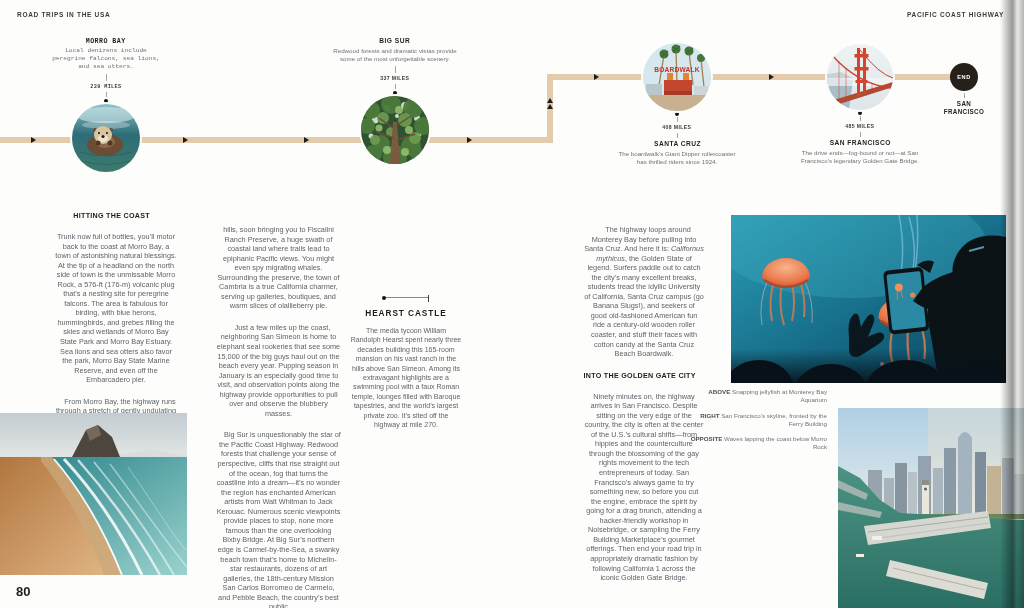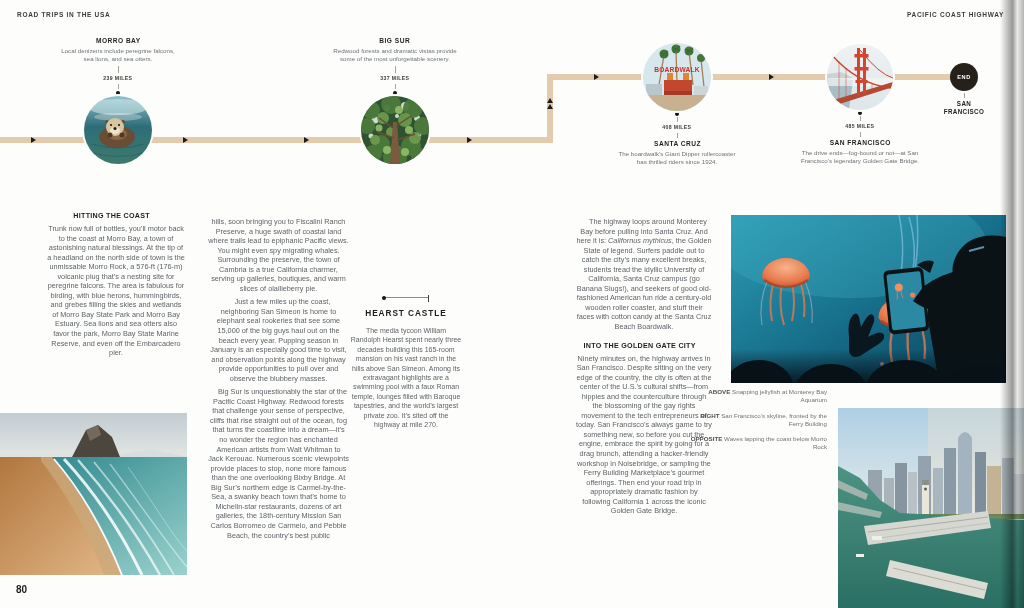--- a/index.html
+++ b/index.html
@@ -24,41 +24,41 @@
   .circle{border-radius:50%;overflow:hidden;position:relative;margin-top:1px;box-shadow:0 0 0 2px #fdfdfc;}
   .circle-lg{width:68px;height:68px;}
   .circle-sm{width:20px;height:20px;}
   .circle svg{display:block;}
   .bw-text{position:absolute;left:0;right:0;top:23px;text-align:center;color:#cf2e28;font-size:7px;font-weight:800;letter-spacing:.2px;transform:scaleX(.95);}
   .end-badge{width:28px;height:28px;border-radius:50%;background:#26201b;color:#fff;display:flex;align-items:center;justify-content:center;
              font-size:5.6px;font-weight:800;letter-spacing:.6px;}
   .end-label{margin-top:2px;font-size:6.8px;font-weight:800;letter-spacing:.4px;color:#1f1f1d;line-height:8px;transform:scaleX(.92);}
   
   .col{position:absolute;font-size:7.3px;line-height:9.55px;color:#5f6367;text-align:center;}
-  .col p{margin:4px;}
+  .col p{margin:12px;}
   .col p.ind{text-indent:8px;}
   .sec-head{font-size:7.6px;font-weight:800;letter-spacing:.3px;color:#1d1d1b;margin:0 0 2px 0;line-height:9px;transform:scaleX(.94);transform-origin:left center;}
   .sec-head.mt{margin-top:9px;}
   
   .feature{position:absolute;left:350px;top:297px;width:112px;text-align:center;}
   .feat-rule{position:relative;width:46px;margin:0 auto;border-top:1px solid #8f8b84;}
   .feat-rule .fr-dot{position:absolute;left:-1px;top:-2.5px;width:4px;height:4px;border-radius:50%;background:#16140f;}
   .feat-rule .fr-cap{position:absolute;right:0;top:-3.5px;width:1px;height:7px;background:#44423e;}
   .feat-title{margin-top:10px;font-size:9px;font-weight:800;letter-spacing:1px;color:#1d1d1b;transform:scaleX(.92);}
   .feat-body{margin-top:8px;font-size:7px;line-height:9.4px;color:#5f6367;}
   
   .captions{position:absolute;left:690px;top:388px;width:137px;text-align:right;font-size:6.2px;line-height:8.3px;color:#6e7276;}
   .cap-group{margin-bottom:7px;}
   .cap-label{font-weight:700;color:#4c4f52;}
   
   .photo{position:absolute;overflow:hidden;}
   .photo-beach{left:0;top:413px;width:187px;height:162px;}
   .photo-jelly{left:731px;top:215px;width:275px;height:168px;}
   .photo-sf{left:838px;top:408px;width:186px;height:200px;}
-  .pagenum{position:absolute;left:16px;top:584px;font-size:10px;font-weight:800;color:#1d1d1b;}
+  .pagenum{position:absolute;left:16px;top:584px;font-size:13px;font-weight:800;color:#1d1d1b;}
   .page-edge{position:absolute;top:0;left:1000px;width:24px;height:608px;mix-blend-mode:multiply;
     background:linear-gradient(90deg,rgba(80,80,80,0) 0%,rgba(55,55,55,.5) 52%,rgba(160,160,160,.22) 72%,rgba(95,95,95,.45) 100%);}
   em{font-style:italic;}
 </style>
 </head>
 <body>
 
 <div class="page">
 
   <div class="hdr hdr-left">ROAD TRIPS IN THE USA</div>
@@ -69,21 +69,21 @@
   <div class="tl-line" style="left:547px;top:74px;width:416px;height:6px;"></div>
   <span class="arrow-r" style="left:31px;top:137px;"></span>
   <span class="arrow-r" style="left:183px;top:137px;"></span>
   <span class="arrow-r" style="left:304px;top:137px;"></span>
   <span class="arrow-r" style="left:467px;top:137px;"></span>
   <span class="arrow-r" style="left:594px;top:74px;"></span>
   <span class="arrow-r" style="left:769px;top:74px;"></span>
   <span class="chev-up" style="left:546.5px;top:98px;"></span>
   <span class="chev-up" style="left:546.5px;top:104px;"></span>
 
-  <div class="stop" style="left:48px;top:37px;width:140px;">
+  <div class="stop" style="left:36px;top:37px;width:140px;font-family:Liberation Mono, monospace;">
     <div class="stop-name">MORRO BAY</div>
     <div class="stop-desc" style="width:116px;">Local denizens include peregrine falcons, sea lions, and sea otters.</div>
     <div class="tick"></div>
     <div class="stop-miles">239 MILES</div>
     <div class="tick tick-sm"></div>
     <div class="dot"></div>
     <div class="circle circle-lg">
       <svg viewBox="0 0 68 68" width="68" height="68">
         <defs>
             <linearGradient id="otw" x1="0" y1="0" x2="0" y2="1">
@@ -239,20 +239,21 @@
 
   <div class="stop" style="left:935px;top:63px;width:58px;">
     <div class="end-badge">END</div>
     <div class="tick tick-sm"></div>
     <div class="end-label">SAN FRANCISCO</div>
   </div>
 
   <div class="col" style="left:43px;top:211px;width:146px;">
     <h3 class="sec-head">HITTING THE COAST</h3>
     <p>Trunk now full of bottles, you’ll motor back to the coast at Morro Bay, a town of astonishing natural blessings. At the tip of a headland on the north side of town is the unmissable Morro Rock, a 576-ft (176-m) volcanic plug that’s a nesting site for peregrine falcons. The area is fabulous for birding, with blue herons, hummingbirds, and grebes filling the skies and wetlands of Morro Bay State Park and Morro Bay Estuary. Sea lions and sea otters also favor the park, Morro Bay State Marine Reserve, and even off the Embarcadero pier.</p>
+    <p class="ind">From Morro Bay, the highway runs through a stretch of gently undulating</p>
   </div>
 
   <div class="col" style="left:204px;top:213px;width:149px;">
     <p>hills, soon bringing you to Fiscalini Ranch Preserve, a huge swath of coastal land where trails lead to epiphanic Pacific views. You might even spy migrating whales. Surrounding the preserve, the town of Cambria is a true California charmer, serving up galleries, boutiques, and warm slices of olallieberry pie.</p>
     <p class="ind">Just a few miles up the coast, neighboring San Simeon is home to elephant seal rookeries that see some 15,000 of the big guys haul out on the beach every year. Pupping season in January is an especially good time to visit, and observation points along the highway provide opportunities to pull over and observe the blubbery masses.</p>
     <p class="ind">Big Sur is unquestionably the star of the Pacific Coast Highway. Redwood forests that challenge your sense of perspective, cliffs that rise straight out of the ocean, fog that turns the coastline into a dream—it’s no wonder the region has enchanted American artists from Walt Whitman to Jack Kerouac. Numerous scenic viewpoints provide places to stop, none more famous than the one overlooking Bixby Bridge. At Big Sur’s northern edge is Carmel-by-the-Sea, a swanky beach town that’s home to Michelin-star restaurants, dozens of art galleries, the 18th-century Mission San Carlos Borromeo de Carmelo, and Pebble Beach, the country’s best public</p>
   </div>
 
   <div class="feature">
     <div class="feat-rule">

